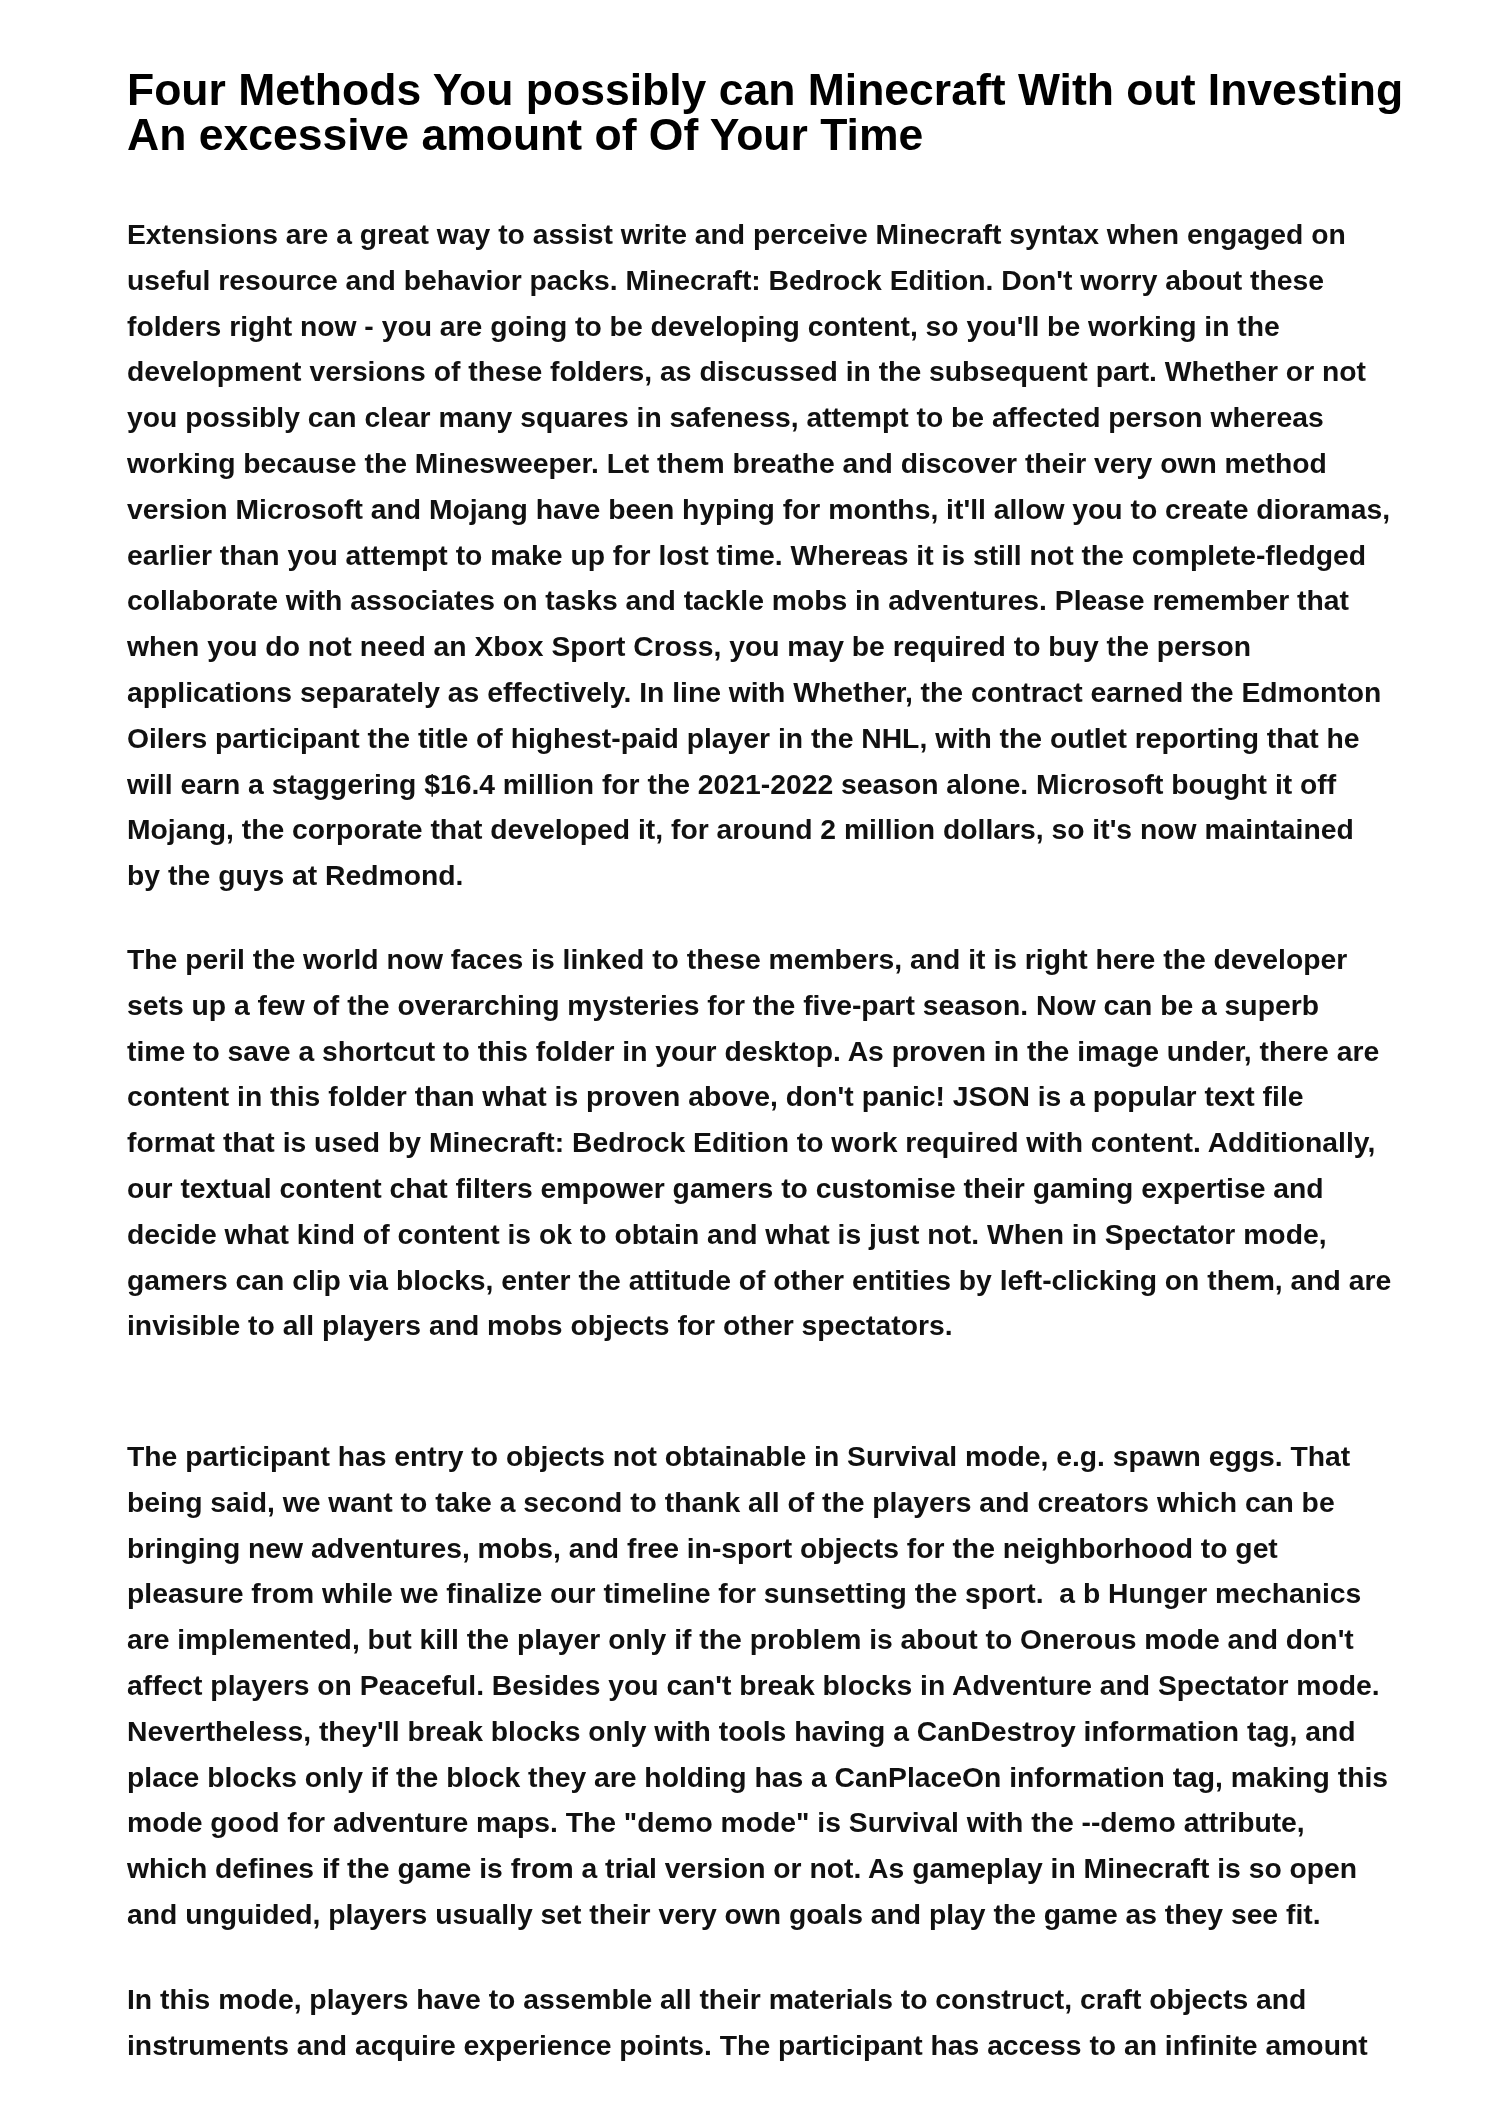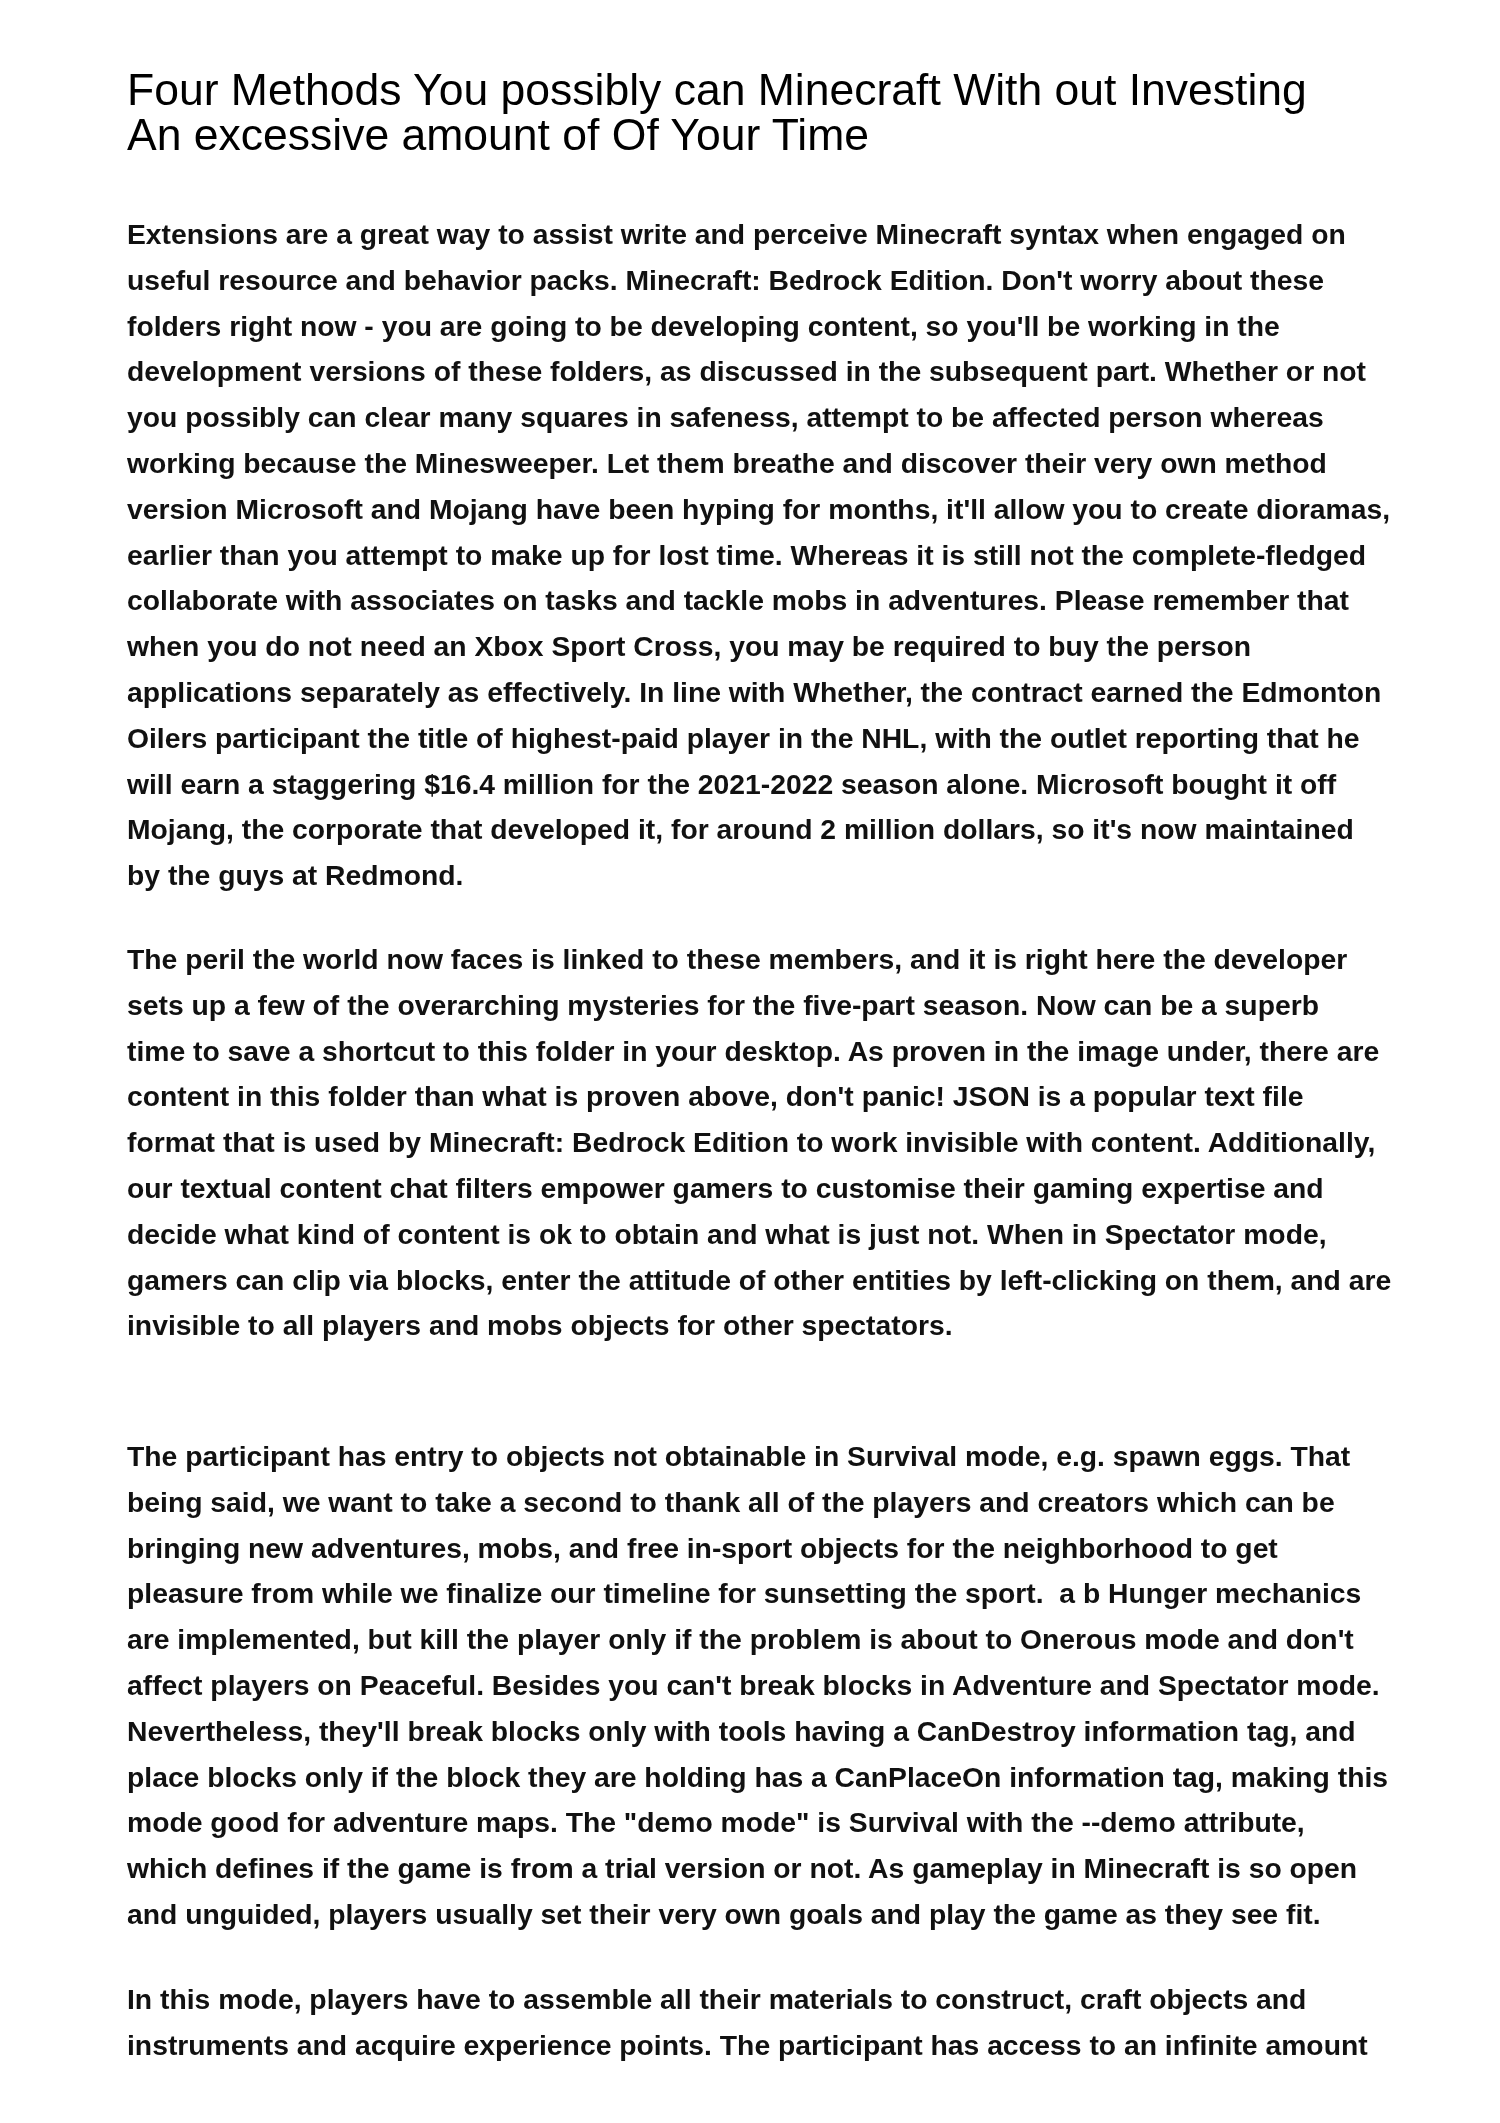--- a/index.html
+++ b/index.html
@@ -1,20 +1,20 @@
 <!DOCTYPE html>
 <html><head>
 <meta charset="utf-8">
 <style>
   html, body { margin: 0; padding: 0; background: #ffffff; }
   body { width: 1500px; height: 2123px; position: relative; overflow: hidden; }
   .page { position: absolute; left: 0; top: 0; width: 1500px; height: 2123px; background: #ffffff; }
   .title {
     position: absolute; left: 127px; top: 68px; width: 1300px;
-    margin: 0; font-family: "Liberation Sans", sans-serif; font-weight: normal;
+    margin: 0; font-family: "Liberation Sans", sans-serif; font-weight: bold;
     font-size: 44.5px; line-height: 44.5px; color: #000000;
   }
   .title .tline { display: block; white-space: nowrap; }
   .para {
     position: absolute; left: 127px; width: 1320px; margin: 0;
     font-family: "Liberation Sans", sans-serif; font-size: 28.3px;
     line-height: 45.8px; color: #111111;
   }
   .para .line { display: block; white-space: pre; font-weight: bold; }
   #p1 { top: 212px; }
@@ -46,21 +46,21 @@
       <span class="line">Oilers participant the title of highest-paid player in the NHL, with the outlet reporting that he</span>
       <span class="line">will earn a staggering $16.4 million for the 2021-2022 season alone. Microsoft bought it off</span>
       <span class="line">Mojang, the corporate that developed it, for around 2 million dollars, so it's now maintained</span>
       <span class="line">by the guys at Redmond.</span>
     </p>
   <p class="para" id="p2">
       <span class="line">The peril the world now faces is linked to these members, and it is right here the developer</span>
       <span class="line">sets up a few of the overarching mysteries for the five-part season. Now can be a superb</span>
       <span class="line">time to save a shortcut to this folder in your desktop. As proven in the image under, there are</span>
       <span class="line">content in this folder than what is proven above, don't panic! JSON is a popular text file</span>
-      <span class="line">format that is used by Minecraft: Bedrock Edition to work invisible with content. Additionally,</span>
+      <span class="line">format that is used by Minecraft: Bedrock Edition to work required with content. Additionally,</span>
       <span class="line">our textual content chat filters empower gamers to customise their gaming expertise and</span>
       <span class="line">decide what kind of content is ok to obtain and what is just not. When in Spectator mode,</span>
       <span class="line">gamers can clip via blocks, enter the attitude of other entities by left-clicking on them, and are</span>
       <span class="line">invisible to all players and mobs objects for other spectators.</span>
     </p>
   <p class="para" id="p3">
       <span class="line">The participant has entry to objects not obtainable in Survival mode, e.g. spawn eggs. That</span>
       <span class="line">being said, we want to take a second to thank all of the players and creators which can be</span>
       <span class="line">bringing new adventures, mobs, and free in-sport objects for the neighborhood to get</span>
       <span class="line">pleasure from while we finalize our timeline for sunsetting the sport.  a b Hunger mechanics</span>

